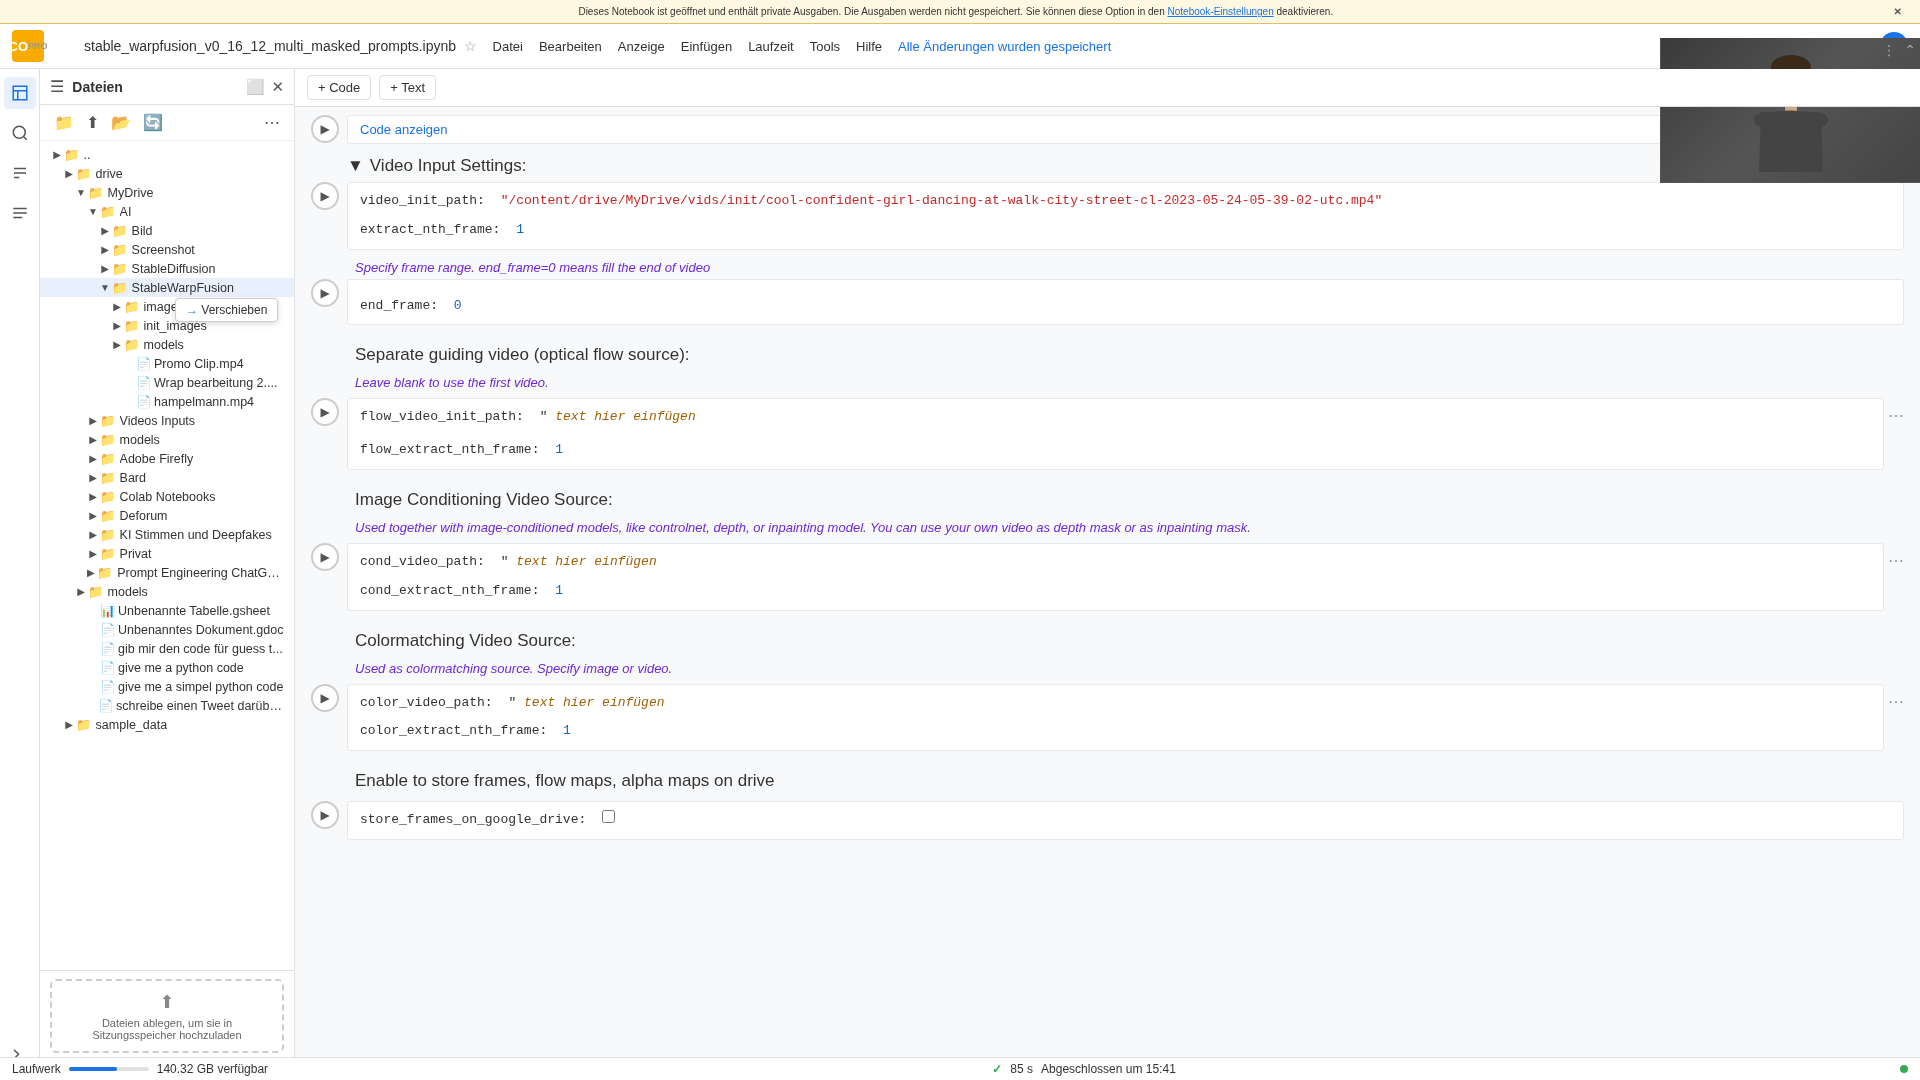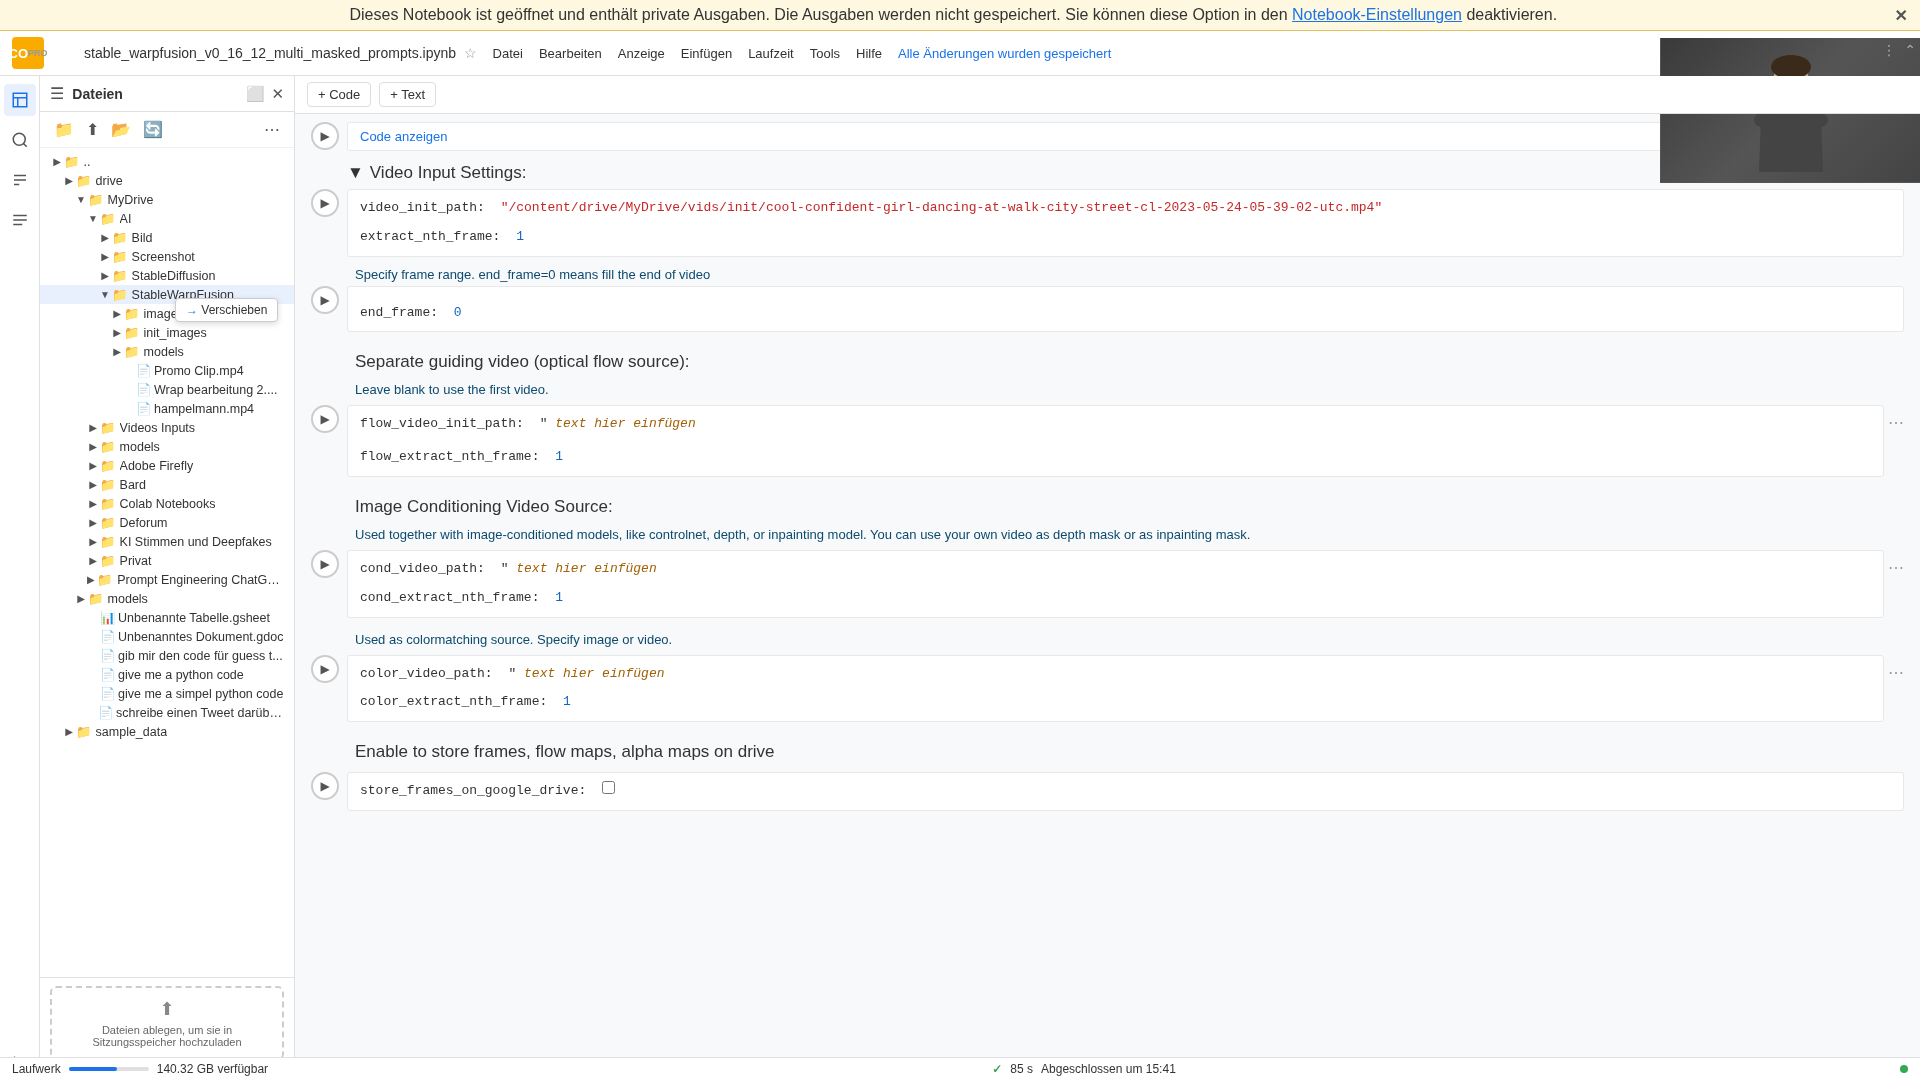--- a/index.html
+++ b/index.html
@@ -2,22 +2,22 @@
 <html><head>
   <meta charset="utf-8">
   <style>
     * { box-sizing: border-box; margin: 0; padding: 0; }
     body { font-family: 'Segoe UI', Arial, sans-serif; font-size: 13px; background: #fff; color: #333; overflow: hidden; }
     
     
     #notification-bar {
       background: #fff8e1;
       border-bottom: 1px solid #e0c060;
-      padding: 6px 12px;
-      font-size: 16px;
+      padding: 6px 18px;
+      font-size: 10px;
       text-align: center;
       color: #333;
     }
     #notification-bar a { color: #1a73e8; text-decoration: underline; }
     #notification-bar .close-x { float: right; cursor: pointer; font-weight: bold; color: #555; }
 
     
     #header {
       background: #fff;
       border-bottom: 1px solid #e0e0e0;
@@ -291,23 +291,24 @@
     }
 
     .code-block {
       background: #fff;
       border: 1px solid #e8e8e8;
       border-radius: 3px;
       flex: 1;
     }
 
     .info-text {
-      color: #0c4a6e;
+      color: #6d28d9;
       font-size: 13px;
       padding: 4px 0;
+      font-style: italic;
     }
 
     .h3-heading {
       font-size: 17px;
       font-weight: 500;
       color: #333;
       display: flex;
       align-items: center;
       gap: 6px;
       padding: 10px 0 6px 0;
@@ -723,20 +724,21 @@
             <div style="margin-top:8px;">
               <span class="var-name">cond_extract_nth_frame:</span>
               <span class="var-number" style="margin-left:8px;">1</span>
             </div>
           </div>
         </div>
         <span style="color:#999;font-size:16px;margin-left:4px;margin-top:8px;">⋯</span>
       </div>
 
       <div style="padding: 8px 16px 4px 60px;">
+        <div class="h3-heading">Colormatching Video Source:</div>
         <div class="info-text">Used as colormatching source. Specify image or video.</div>
       </div>
       <div class="cell-wrapper" style="padding: 0 16px;">
         <div class="run-btn">▶</div>
         <div class="code-block">
           <div class="code-cell-content">
             <div>
               <span class="var-name">color_video_path:</span>
               <span style="margin-left:8px; color:#333;">"</span>
               <span class="placeholder-text"> text hier einfügen</span>

